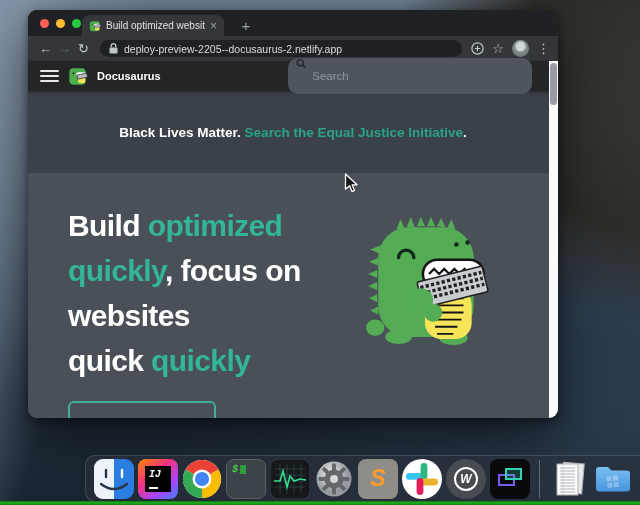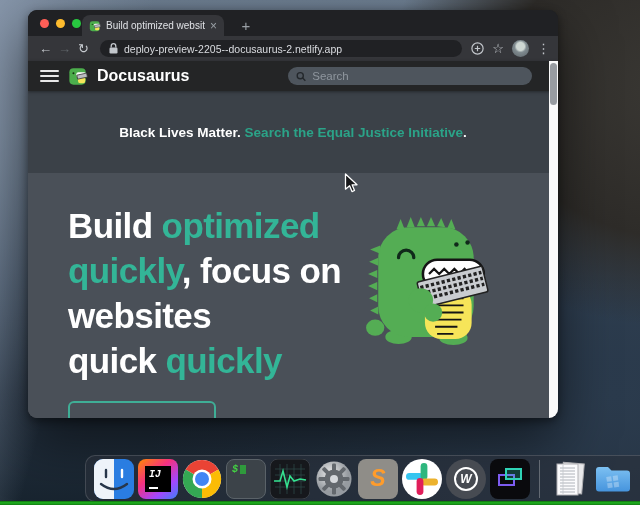--- a/index.html
+++ b/index.html
@@ -40,32 +40,32 @@
     background:radial-gradient(circle at 50% 38%, #cfd8d4 0 4px, #7f8a8f 6px, #5b6368 100%); }
   .menu-dots { color:#c2c6cb; font-size:13px; line-height:1; letter-spacing:0; }
 
   
   .content { position:relative; height:357px; background:#4a5058; }
   .navbar { position:relative; z-index:2; height:30px; background:#242526; display:flex;
     align-items:center; padding:0 12px; gap:9px; box-shadow:0 1px 3px rgba(0,0,0,.4); }
   .hamburger { width:19px; display:flex; flex-direction:column; gap:3px; }
   .hamburger i { display:block; height:2px; background:#e8e8e8; border-radius:1px; }
   .logo { width:20px; height:20px; }
-  .brand { color:#fff; font-weight:bold; font-size:16px; }
-  .search { margin-left:auto; margin-right:14px; width:244px; height:18px; background:#4e555d;
-    border-radius:10px; display:flex; align-items:center; padding:0 8px; gap:6px; }
+  .brand { color:#fff; font-weight:bold; font-size:11px; }
+  .search { margin-left:auto; margin-right:14px; width:244px; height:36px; background:#4e555d;
+    border-radius:10px; display:flex; padding:0 8px; gap:6px; }
   .search input { background:transparent; border:0; outline:0; color:#c8cdd3; font-size:11.5px; width:100%; }
   .search input::placeholder { color:#8f969e; }
 
   .announcement { height:82px; background:#3b4148; display:flex; align-items:center;
     justify-content:center; font-size:13.5px; font-weight:bold; color:#fff; }
   .announcement a { color:#2ba388; text-decoration:none; }
 
   .hero { position:relative; height:245px; background:#4a5058; padding:30px 0 0 40px; }
-  .hero-title { font-size:35px; font-weight:bold; line-height:45px; color:#fff; letter-spacing:-0.6px; }
+  .hero-title { font-size:30px; font-weight:bold; line-height:45px; color:#fff; letter-spacing:-0.6px; }
   .hero-title .row { white-space:nowrap; }
   .hl { color:#33b597; }
   .dino { position:absolute; left:334px; top:38px; width:134px; height:134px; }
   .cta { position:absolute; left:40px; top:228px; width:148px; height:34px;
     border:2px solid #3fae96; border-radius:6px; background:transparent; }
 
   .scrollbar { position:absolute; right:0; top:0; bottom:0; width:9px; background:#fafafa; z-index:5; }
   .thumb { position:absolute; top:2px; left:1px; width:7px; height:42px; border-radius:4px; background:#989ca1; }
 
   

